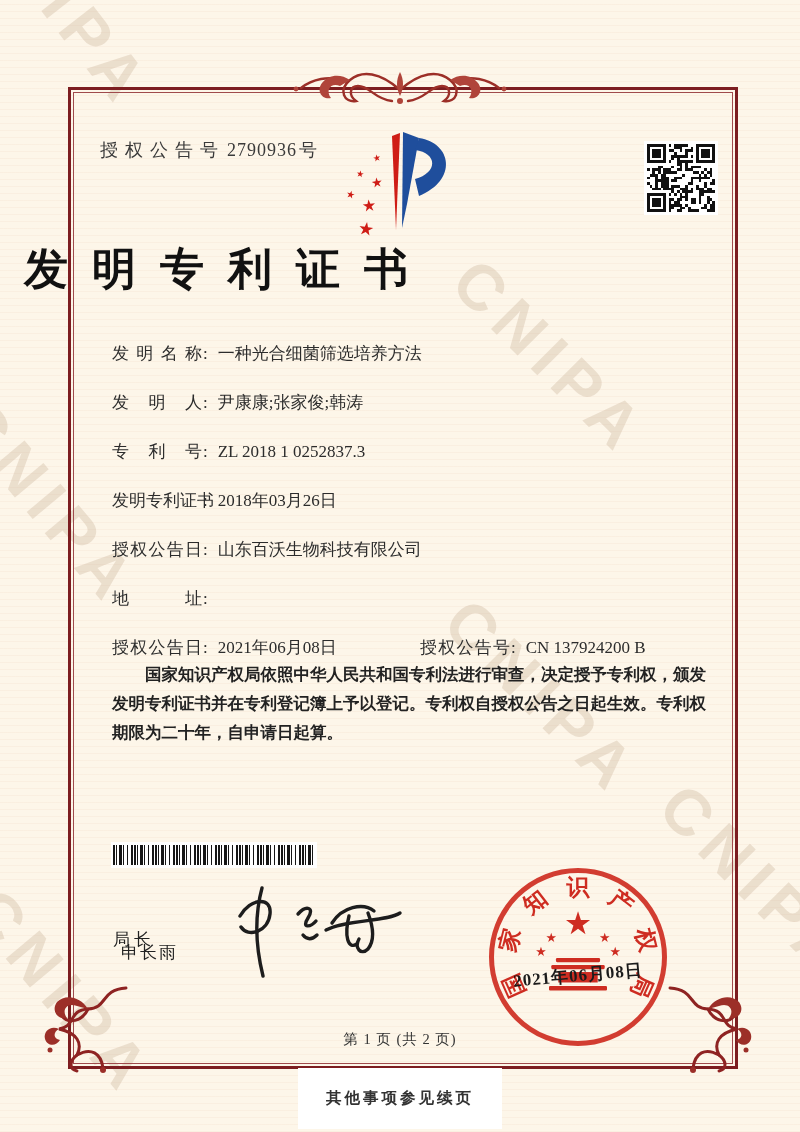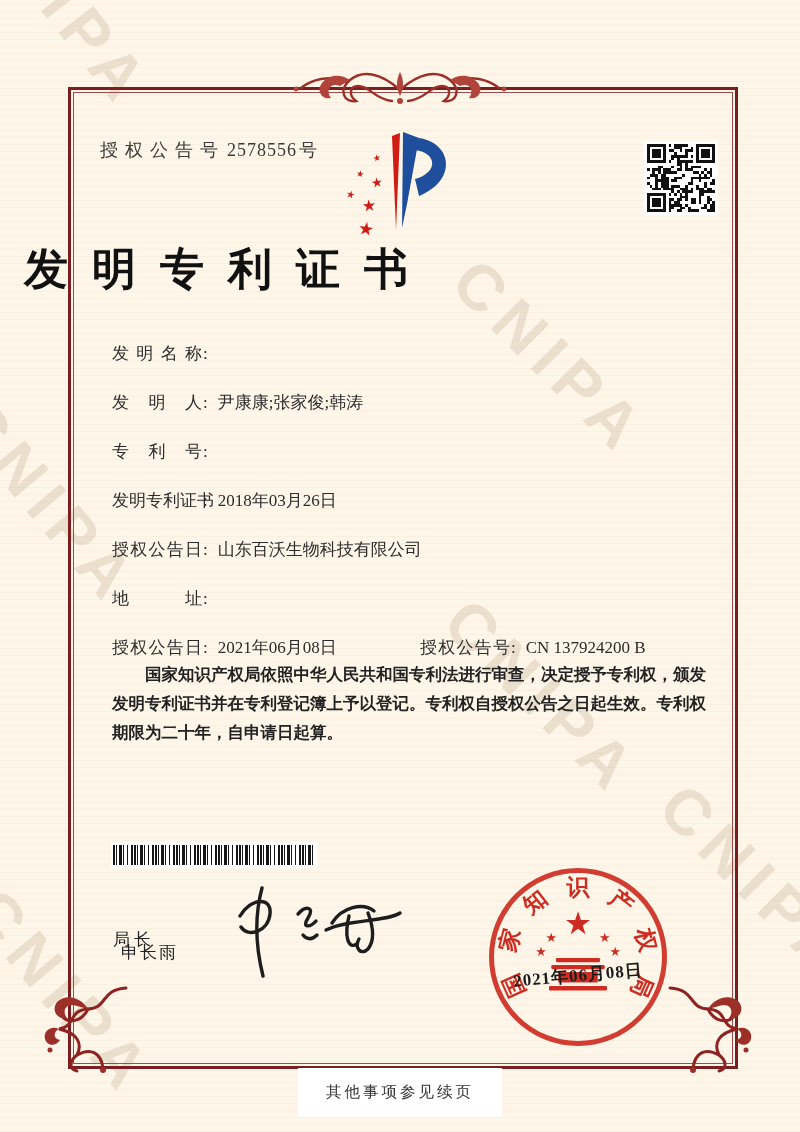--- a/index.html
+++ b/index.html
@@ -89,21 +89,21 @@
     position:absolute;left:-9px;top:96px;width:196px;text-align:center;
     font-size:17px;font-weight:bold;color:#1b1b1b;letter-spacing:1px;
     transform:rotate(-5deg);
   }
   .page-indicator{
     position:absolute;left:0;right:0;top:1030px;text-align:center;
     font-size:14.5px;color:#333;letter-spacing:1px;
   }
   .footer-box{
     position:absolute;left:50%;top:1068px;transform:translateX(-50%);
-    background:#fff;padding:14px 28px;white-space:nowrap;
+    background:#fff;padding:20px 28px;white-space:nowrap;font-weight:bold;
   }
   .footer-note{font-size:15.5px;color:#333;letter-spacing:3px;}
   .ornament-top{position:absolute;left:50%;top:60px;transform:translateX(-50%);z-index:2;}
   .corner-fl{position:absolute;z-index:2;}
   .fl-br{transform:scaleX(-1);}
 </style>
 </head>
 <body>
 
 <div class="page">
@@ -158,21 +158,21 @@
       <path d="M46,27 C38,14 23,12 15,20 C9,28 15,38 25,36 C19,28 25,20 35,24 Z"></path>
       <path d="M17,47 C9,43 1,49 3,57 C5,64 14,65 18,58 C11,57 11,50 17,47 Z"></path>
       <circle cx="61" cy="88" r="3"></circle>
         <circle cx="8" cy="68" r="2.5"></circle>
     </g>
   </svg>
 
   <div class="content">
 
     <div class="cert-no">
-      <span class="sp">授权公告号</span><span class="num">2578556</span><span class="sp">号</span>
+      <span class="sp">授权公告号</span><span class="num">2790936</span><span class="sp">号</span>
     </div>
 
     <div class="logo">
       <span class="star" style="left:27px;top:26px;font-size:9px;transform:rotate(-12deg);">★</span>
       <span class="star" style="left:10px;top:42px;font-size:9px;transform:rotate(10deg);">★</span>
       <span class="star" style="left:25px;top:48px;font-size:13px;transform:rotate(-8deg);">★</span>
       <span class="star" style="left:0px;top:62px;font-size:10px;transform:rotate(14deg);">★</span>
       <span class="star" style="left:16px;top:70px;font-size:16px;transform:rotate(-6deg);">★</span>
       <span class="star" style="left:12px;top:92px;font-size:18px;transform:rotate(8deg);">★</span>
       <svg width="122" height="108" viewBox="0 0 122 108" style="position:absolute;left:0;top:0;">
@@ -416,29 +416,31 @@
           </g>
         </svg>
     </div>
 
     <div class="title">发明专利证书</div>
 
     <div class="fields">
       <div class="field-row">
         <span class="flabel">发明名称</span>
           <span class="fcolon">:</span>
+          <span class="fvalue">一种光合细菌筛选培养方法</span>
       </div>
       <div class="field-row">
         <span class="flabel">发明人</span>
           <span class="fcolon">:</span>
           <span class="fvalue">尹康康;张家俊;韩涛</span>
       </div>
       <div class="field-row">
         <span class="flabel">专利号</span>
           <span class="fcolon">:</span>
+          <span class="fvalue">ZL 2018 1 0252837.3</span>
       </div>
       <div class="field-row">
         <span class="flabel">发明专利证书</span>
           <span class="fcolon">:</span>
           <span class="fvalue">2018年03月26日</span>
       </div>
       <div class="field-row">
         <span class="flabel">授权公告日</span>
           <span class="fcolon">:</span>
           <span class="fvalue">山东百沃生物科技有限公司</span>
@@ -500,19 +502,20 @@
           <text x="82" y="55" text-anchor="middle" font-size="11">★</text>
           <rect x="31" y="57" width="38" height="3.5" rx="1"></rect>
           <rect x="27" y="63" width="46" height="3.5" rx="1"></rect>
           <rect x="33" y="69" width="34" height="9"></rect>
           <rect x="25" y="81" width="50" height="4" rx="1"></rect>
         </g>
       </svg>
       <div class="seal-date">2021年06月08日</div>
     </div>
 
+    <div class="page-indicator">第 1 页 (共 2 页)</div>
 
     <div class="footer-box">
       <span class="footer-note">其他事项参见续页</span>
     </div>
 
   </div>
 </div>
 
 </body></html>

